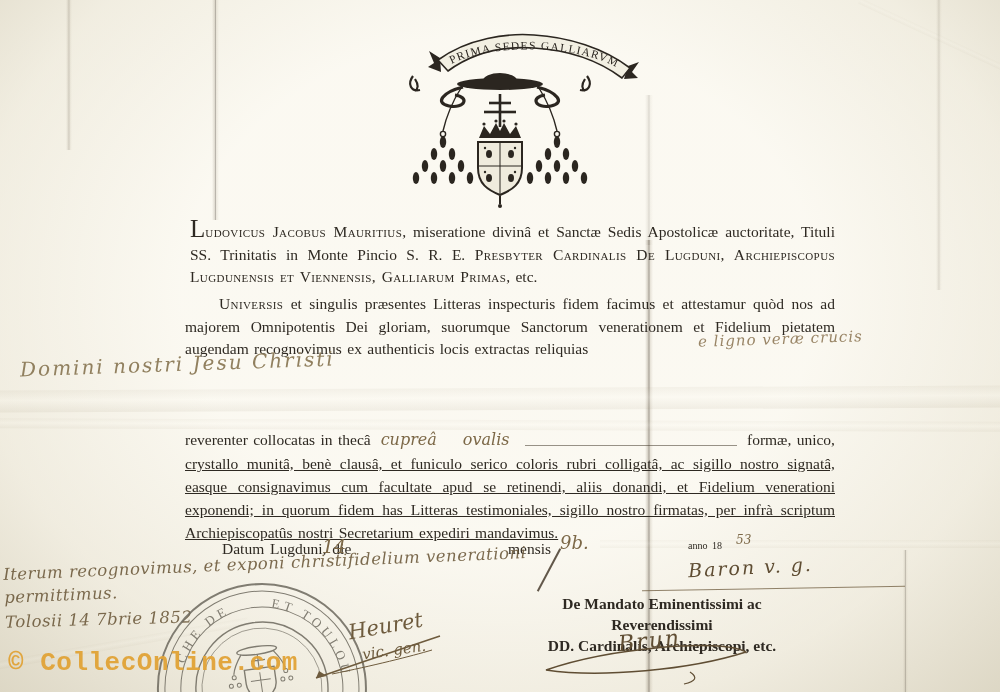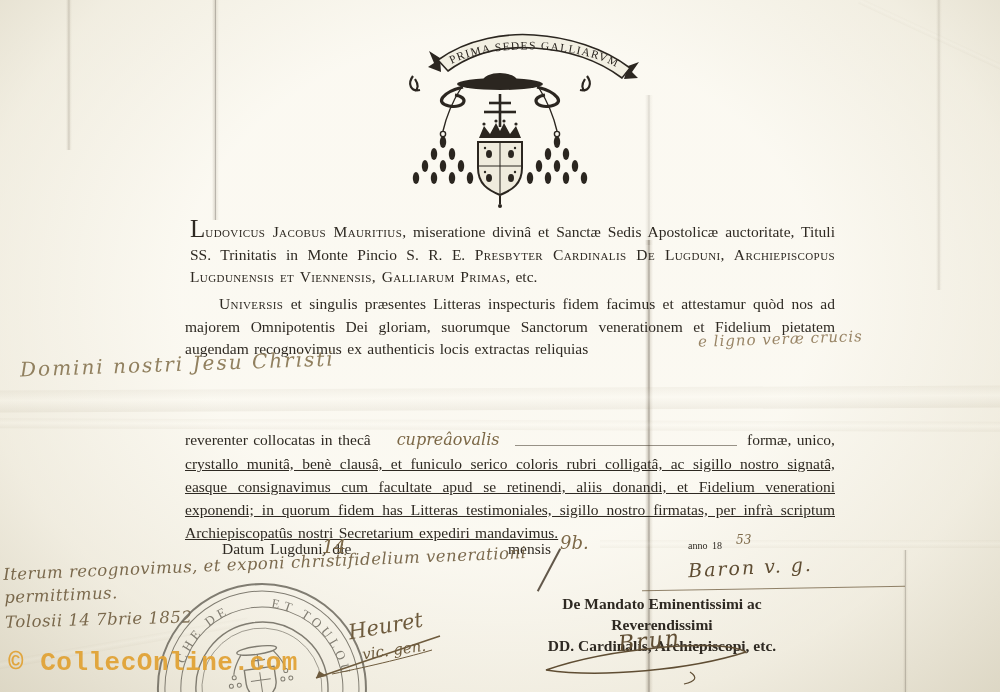--- a/index.html
+++ b/index.html
@@ -34,22 +34,22 @@
   .p2{left:185px;top:293px;width:650px;text-indent:34px;}
   .p3row{position:absolute;left:185px;top:430px;width:650px;display:flex;align-items:baseline;
          font-size:15.5px;word-spacing:1.5px;text-align:right;}
   .p3fill{flex:1;border-bottom:1px solid rgba(70,60,45,.55);margin:0 10px 3px 16px;height:1px;align-self:flex-end;}
   .p3body{left:185px;top:452px;width:650px;line-height:23px;text-decoration:underline;}
   
   .hw{position:absolute;font-family:"DejaVu Serif",serif;font-style:italic;color:#7c6847;white-space:nowrap;}
   .hw1{left:698px;top:330px;font-size:15px;color:#998566;letter-spacing:1px;transform:rotate(-2deg);}
   .hw2{left:20px;top:352px;font-size:20px;color:#91805f;letter-spacing:2px;transform:rotate(-2deg);}
   .hw-inline{font-family:"DejaVu Serif",serif;font-style:italic;color:#7c6847;font-size:16px;}
-  .hwa{margin-left:26px;}
-  .hwb{}
+  .hwa{margin-left:10px;}
+  .hwb{margin-left:26px;}
   .d-lead{position:absolute;left:222px;top:540px;font-size:15.5px;word-spacing:2px;}
   .d-day{left:322px;top:535px;font-size:19px;}
   .d-mensis{position:absolute;left:508px;top:540px;font-size:15.5px;}
   .d-month{left:560px;top:532px;font-size:18px;}
   .d-anno{position:absolute;left:688px;top:540px;font-size:10px;word-spacing:2px;text-align:right;}
   .d-year{left:736px;top:533px;font-size:12px;}
   .fl-month{position:absolute;left:548px;top:546px;width:2px;height:48px;
             background:rgba(60,48,32,.8);transform:rotate(28deg);}
   .note{position:absolute;left:4px;top:552px;transform:rotate(-2.4deg);
         font-family:"DejaVu Serif",serif;font-style:italic;color:#6e5b3d;font-size:16.5px;

